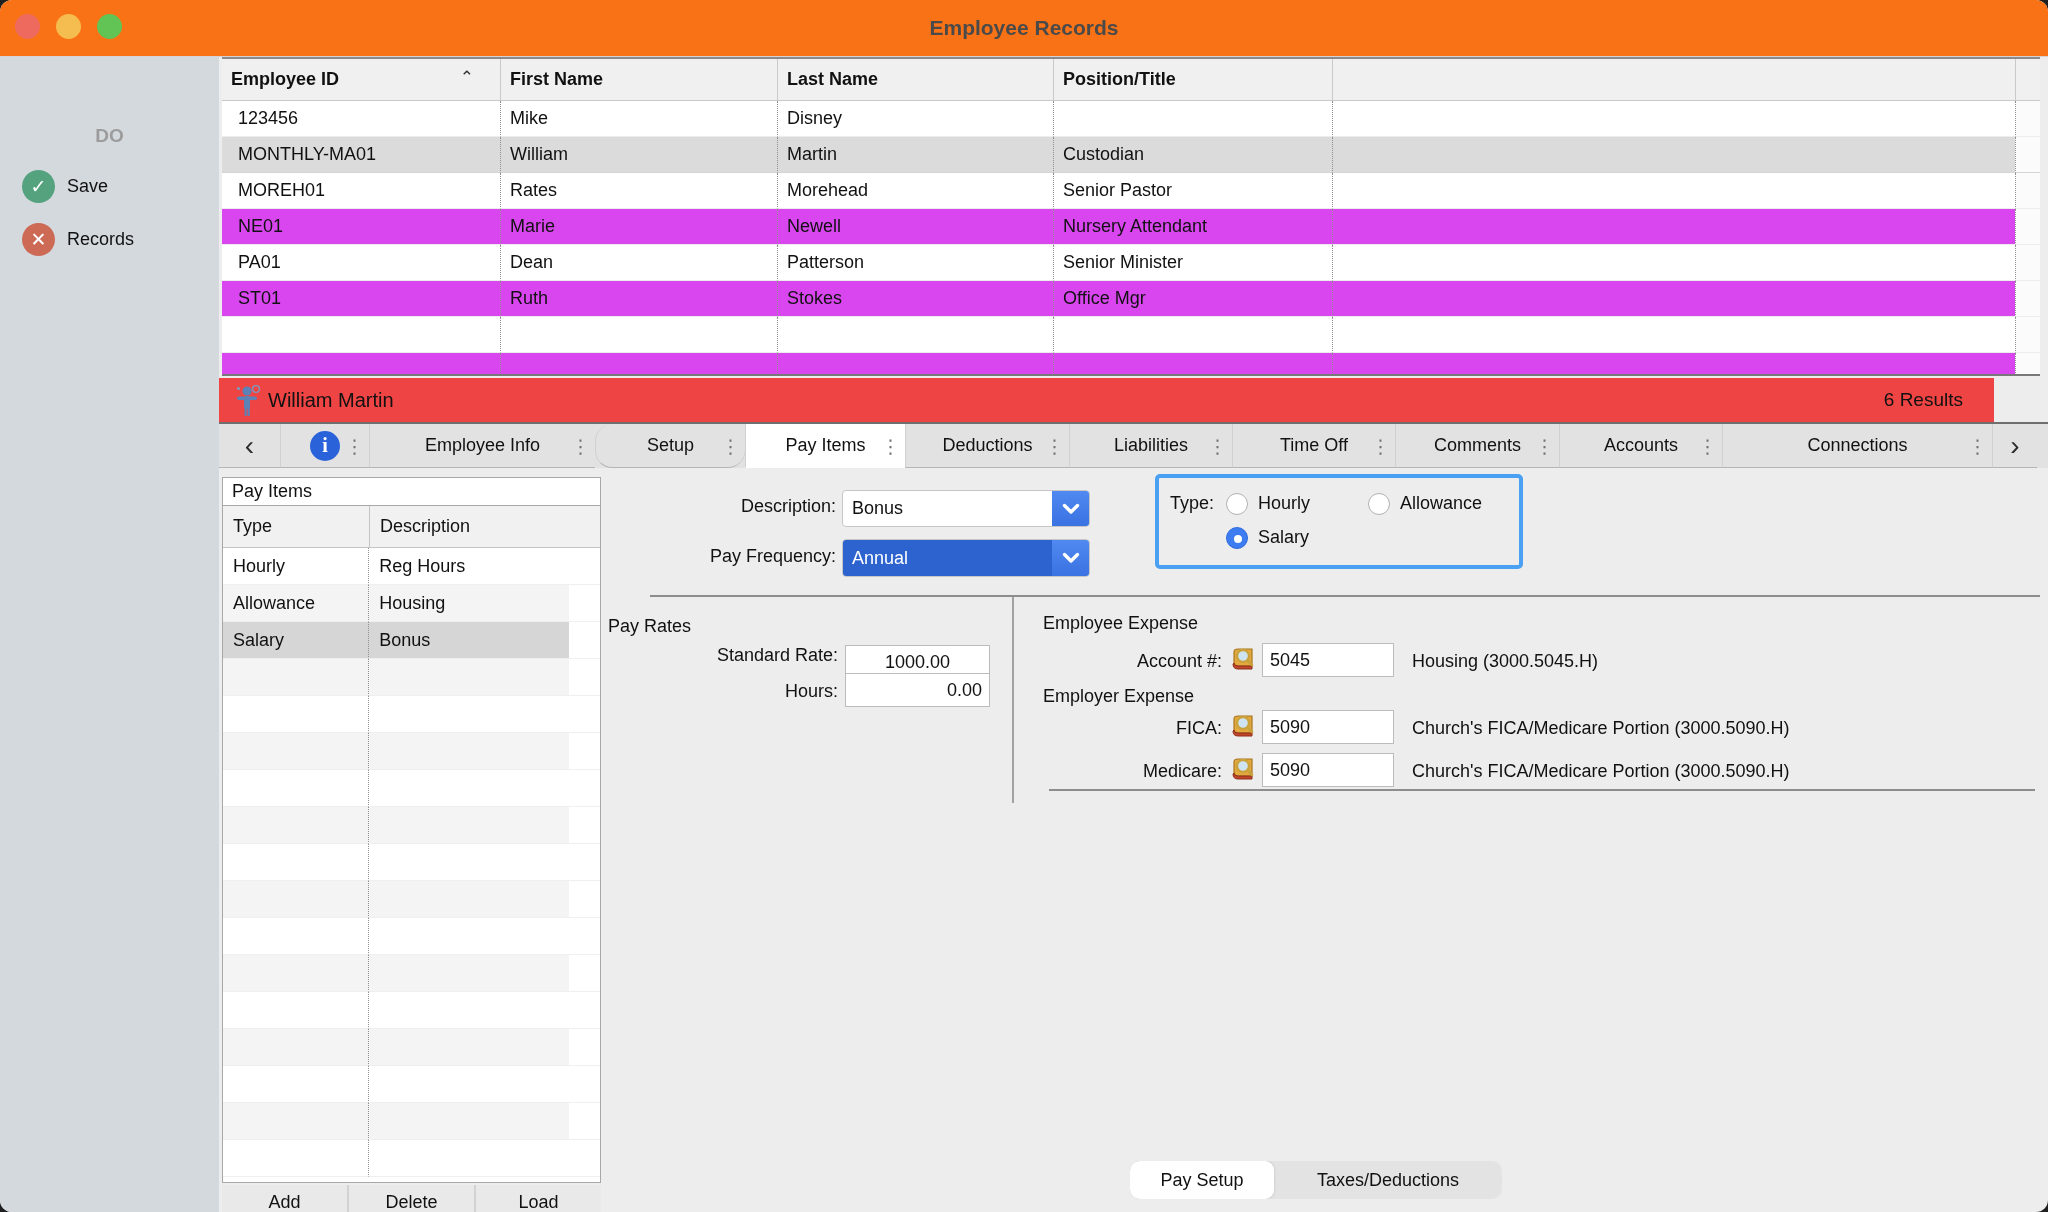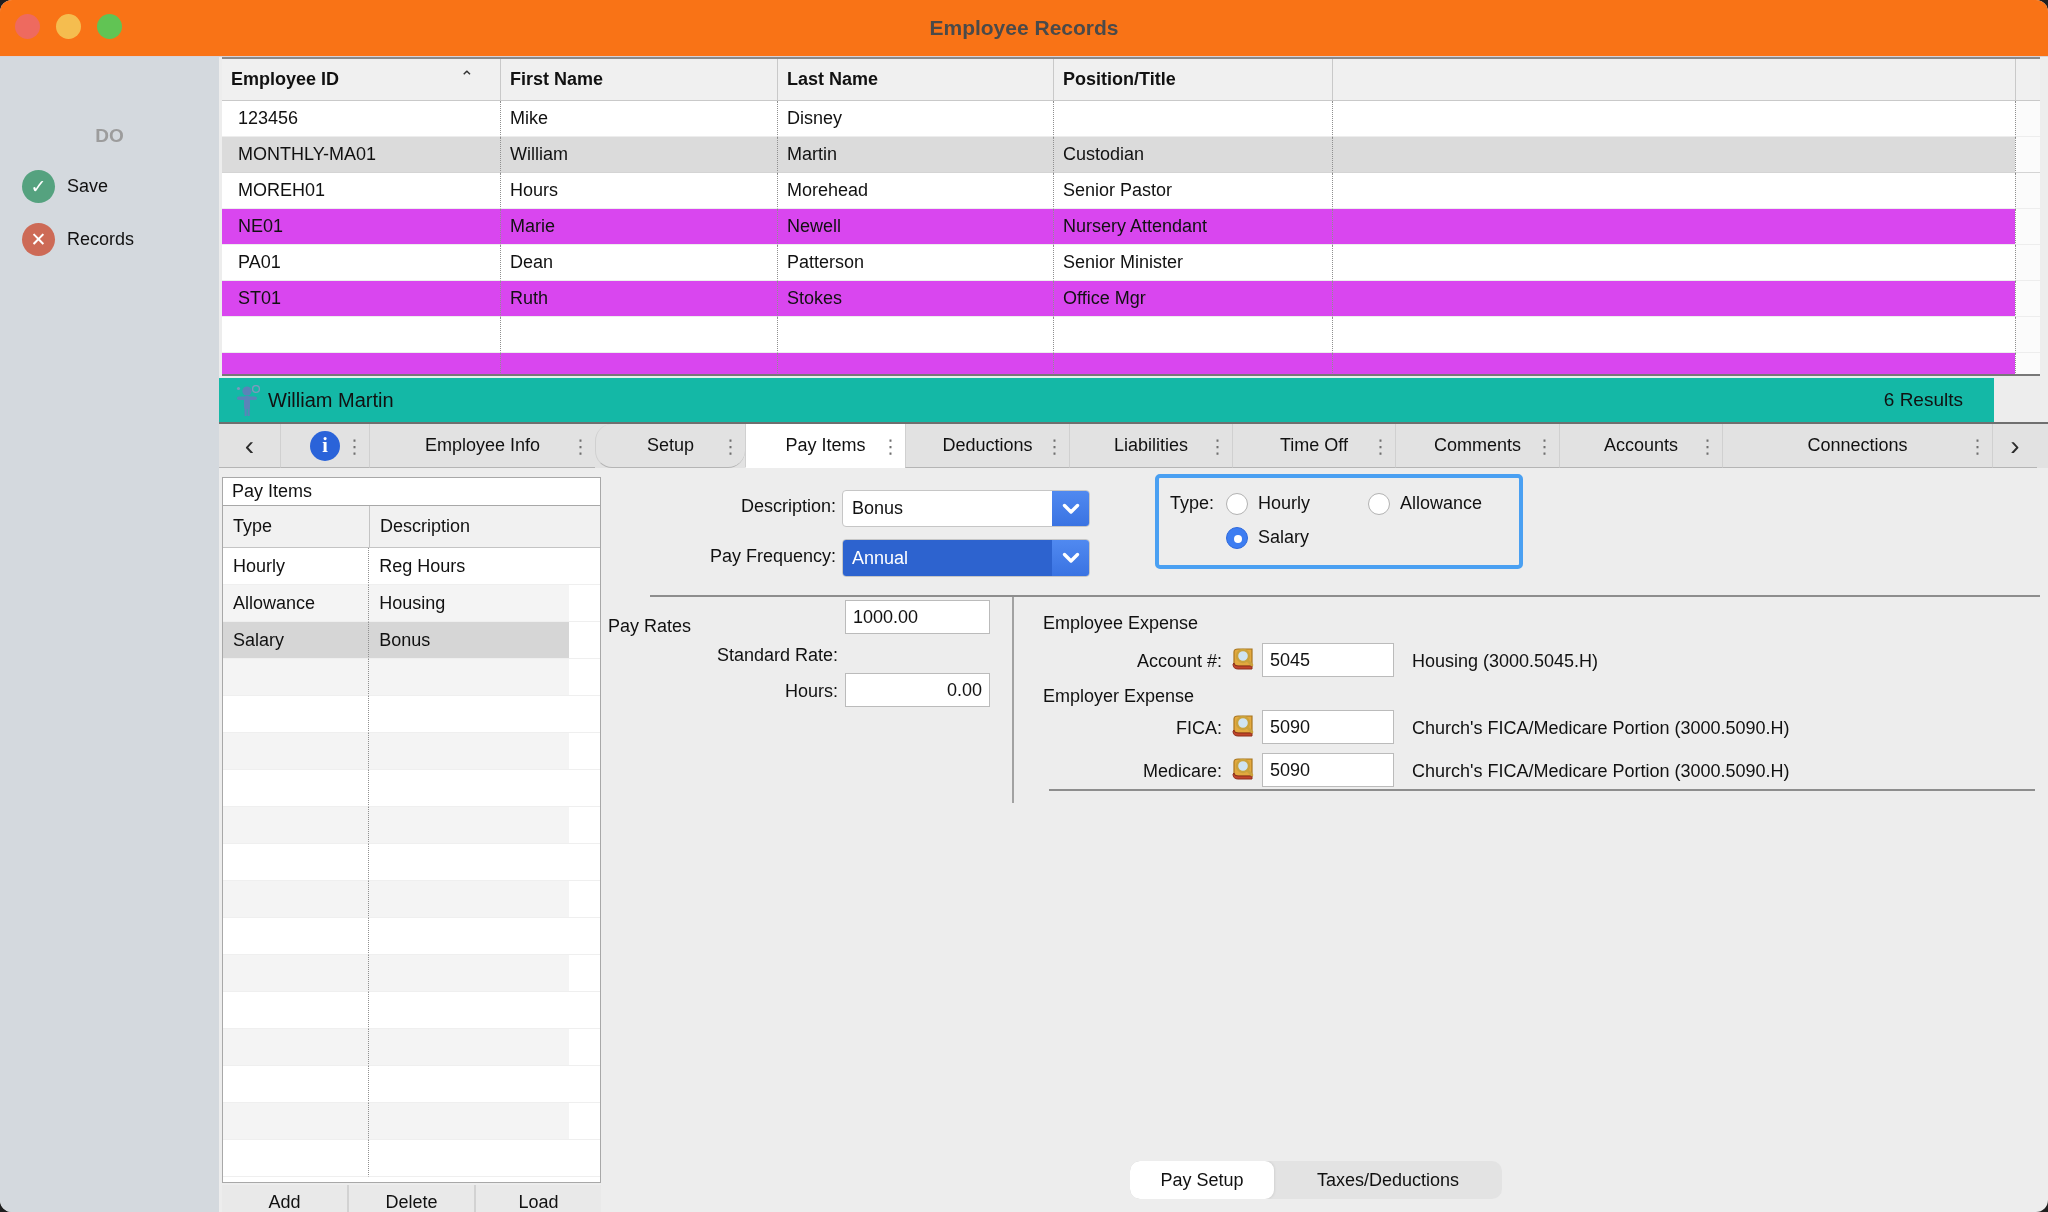--- a/index.html
+++ b/index.html
@@ -30,21 +30,21 @@
   .sort-caret{position:absolute;right:26px;top:8px;font-size:17px;color:#333;font-weight:normal;}
   .t-row{display:flex;height:36px;}
   .t-row .cell{box-sizing:border-box;padding-left:9px;display:flex;align-items:center;white-space:nowrap;overflow:hidden;
                border-left:1px dotted #8f8f8f;border-bottom:1px solid #ededed;background:#fff;}
   .t-row .cell:first-child{border-left:none;padding-left:16px;}
   .t-row.stripe .cell{background:#d946ef;}
   .t-row.selected .cell{background:#dbdbdb;border-bottom:1px solid #d4d4d4;}
   .gutter{background:#fbfbfb !important;border-left:1px dotted #8f8f8f;}
 
   
-  .record-bar{left:219px;top:378px;width:1775px;height:44px;background:#14b8a6;}
+  .record-bar{left:219px;top:378px;width:1775px;height:44px;background:#ef4444;}
   .rec-name{position:absolute;left:49px;top:0;height:44px;line-height:44px;font-size:20px;}
   .rec-results{position:absolute;right:31px;top:0;height:44px;line-height:44px;font-size:19px;}
 
   
   .tabstrip{left:219px;top:422px;width:1829px;height:44px;background:#e2e2e2;border-top:2px solid #6f6f6f;
             box-sizing:content-box;display:flex;}
   .tab{position:relative;display:flex;align-items:center;justify-content:center;box-sizing:border-box;
        border-left:1px solid #d0d0d0;border-bottom:1px solid #b5b5b5;cursor:default;}
   .tab:first-child{border-left:none;}
   .tab .handle{position:absolute;right:5px;top:50%;transform:translateY(-50%);color:#707070;font-size:19px;}
@@ -156,21 +156,21 @@
         <div class="t-row selected">
           <div class="cell" style="width: 278px;">MONTHLY-MA01</div>
           <div class="cell" style="width: 277px;">William</div>
           <div class="cell" style="width: 276px;">Martin</div>
           <div class="cell" style="width: 279px;">Custodian</div>
           <div class="cell" style="width: 683px;"></div>
           <div class="cell gutter" style="width: 25px;"></div>
         </div>
         <div class="t-row">
           <div class="cell" style="width: 278px;">MOREH01</div>
-          <div class="cell" style="width: 277px;">Hours</div>
+          <div class="cell" style="width: 277px;">Rates</div>
           <div class="cell" style="width: 276px;">Morehead</div>
           <div class="cell" style="width: 279px;">Senior Pastor</div>
           <div class="cell" style="width: 683px;"></div>
           <div class="cell gutter" style="width: 25px;"></div>
         </div>
         <div class="t-row stripe">
           <div class="cell" style="width: 278px;">NE01</div>
           <div class="cell" style="width: 277px;">Marie</div>
           <div class="cell" style="width: 276px;">Newell</div>
           <div class="cell" style="width: 279px;">Nursery Attendant</div>
@@ -404,21 +404,21 @@
       <div class="radio checked" style="left: 1226px; top: 527px;"></div>
       <div class="rlabel" style="left: 1258px; top: 527px;">Salary</div>
     </div>
 
   <div class="hrule" style="left:650px;top:595px;width:1390px;"></div>
   <div class="vrule" style="left:1012px;top:597px;height:206px;"></div>
   <div class="hrule" style="left:1049px;top:789px;width:986px;"></div>
 
   <div class="heading" style="left:608px;top:616px;">Pay Rates</div>
   <div class="flabel" style="left:618px;top:645px;width:220px;">Standard Rate:</div>
-  <input class="tinput" style="left: 845px; top: 600px; width: 145px; height: 34px; text-align: left;" readonly="" value="1000.00">
+  <input class="tinput" style="left: 845px; top: 645px; width: 145px; height: 34px; text-align: center;" readonly="" value="1000.00">
   <div class="flabel" style="left:618px;top:681px;width:220px;">Hours:</div>
   <input class="tinput" style="left: 845px; top: 673px; width: 145px; height: 34px; text-align: right;" readonly="" value="0.00">
 
   <div class="heading" style="left:1043px;top:613px;">Employee Expense</div>
   <div class="flabel" style="left:1022px;top:651px;width:200px;">Account #:</div>
   <svg class="abs" style="left:1228px;top:644px;" width="30" height="30" viewBox="0 0 30 30">
     <path d="M6 8 Q6 5 10 5 L24 5 L24 22 L10 22 Q6 22 6 19 Z" fill="#e3a93f" stroke="#a8761f" stroke-width="1.2"></path>
     <path d="M6 19 Q6 22 10 22 L24 22 L24 25 L10 25 Q5 25 5 20 Z" fill="#c1452b" stroke="#8e2f1b" stroke-width="1"></path>
     <circle cx="15" cy="12" r="6" fill="#cfe4f2" stroke="#caa23c" stroke-width="2.4"></circle>
     <line x1="19.5" y1="16.5" x2="24" y2="21" stroke="#caa23c" stroke-width="2.6" stroke-linecap="round"></line>

